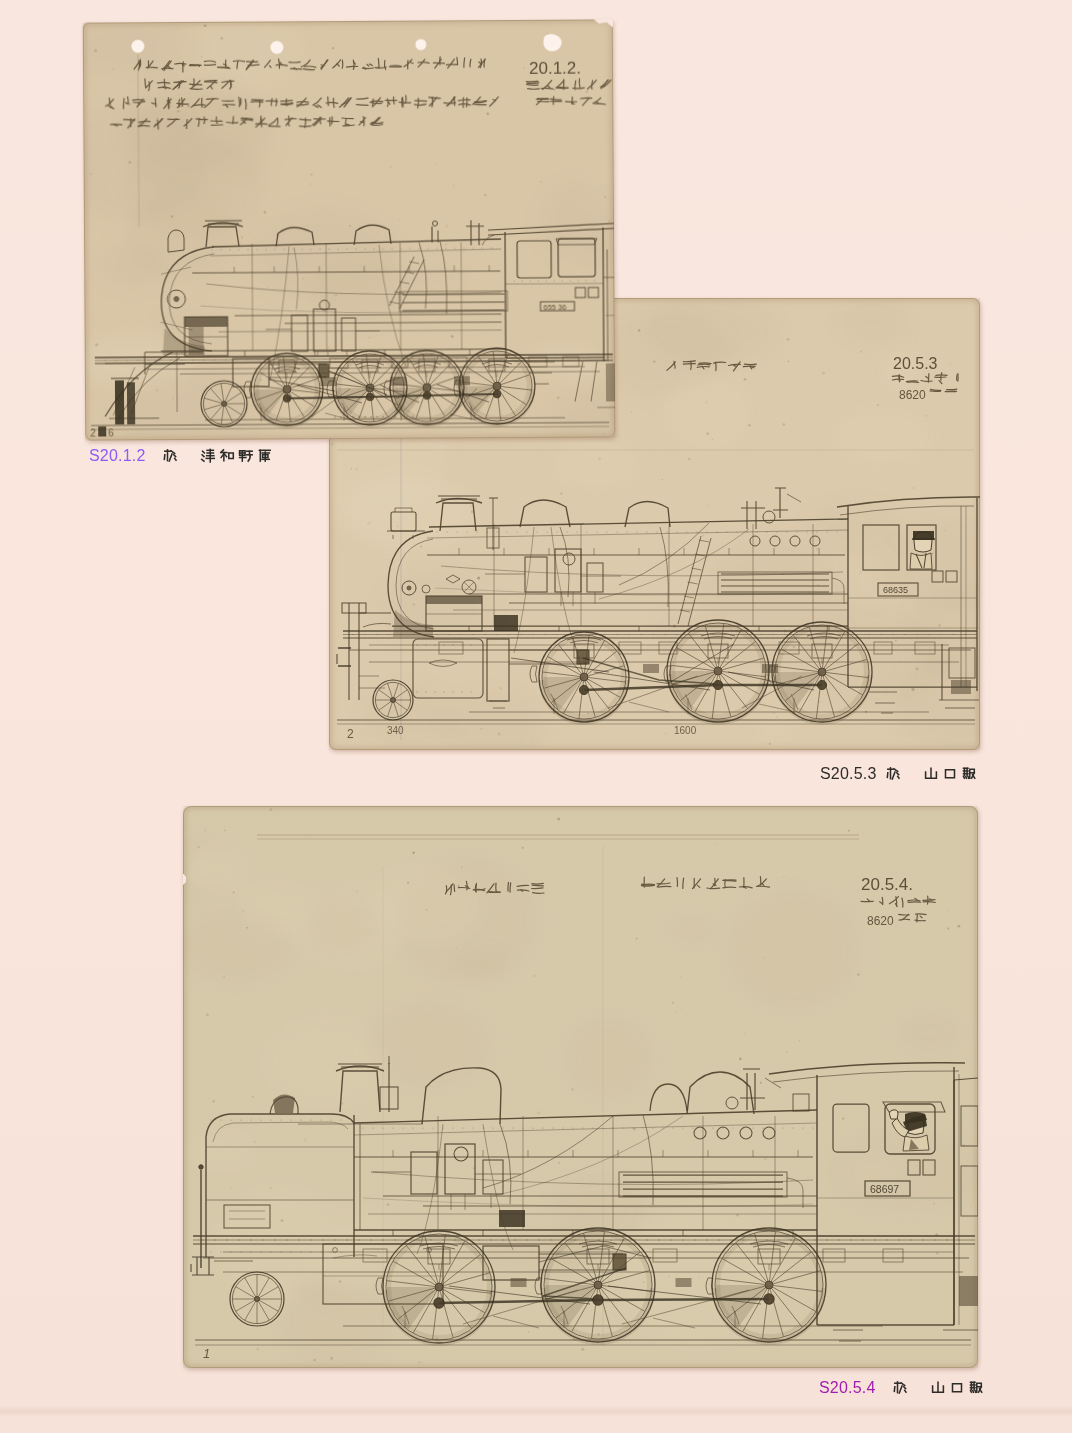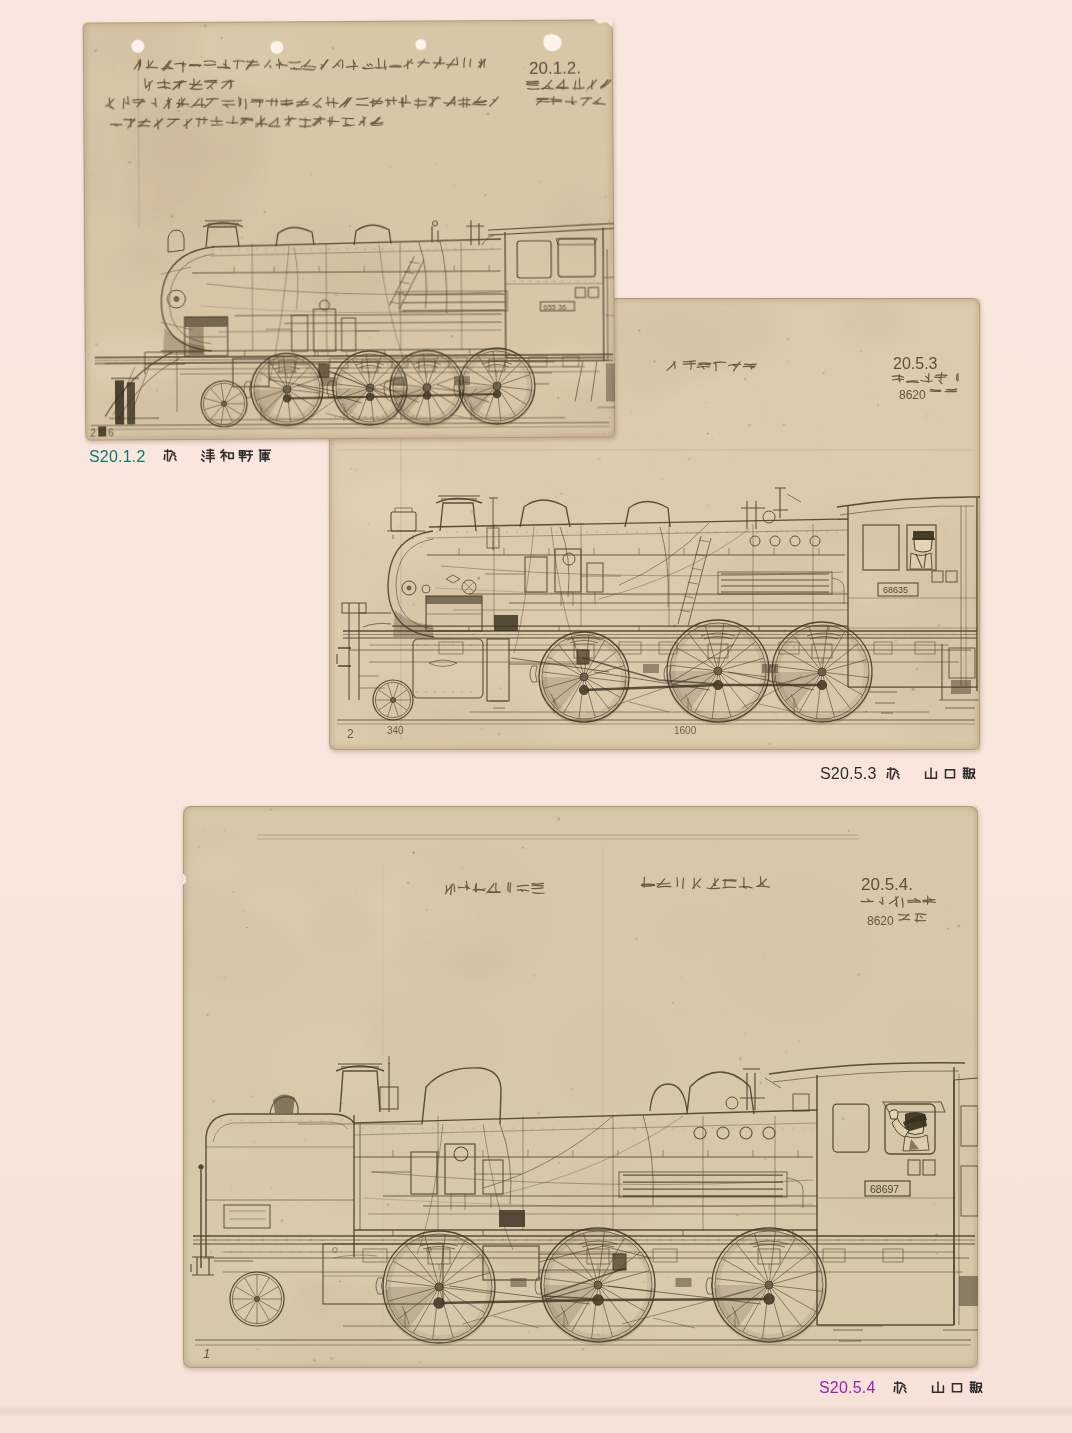--- a/index.html
+++ b/index.html
@@ -2210,21 +2210,21 @@
 <g>
 <path d="M771,274 L771,519" stroke="#4c402c" stroke-width="1.3" fill="none" opacity="0.85"></path>
 <path d="M771,274 L795,272" stroke="#4c402c" stroke-width="1.15" fill="none" opacity="0.9"></path>
 <rect x="778" y="300" width="17" height="40" stroke="#4c402c" stroke-width="1.05" fill="none" opacity="0.8"></rect>
 <rect x="778" y="360" width="17" height="50" stroke="#4c402c" stroke-width="1.05" fill="none" opacity="0.75"></rect>
 <rect x="776" y="470" width="19" height="30" fill="#4c402c" opacity="0.55"></rect>
 <path d="M760,524 h35" stroke="#4c402c" stroke-width="1.05" fill="none" opacity="0.7"></path>
 </g>
 </svg>
 
-<div style="position:absolute;left:89px;top:447px;display:flex;align-items:center;color:#0f766e;font-size:16px;letter-spacing:0.2px;">
+<div style="position:absolute;left:89px;top:447px;display:flex;align-items:flex-start;color:#8b5cf6;font-size:16px;letter-spacing:0.2px;">
     <span style="margin-right:17px;">S20.1.2</span>
     <svg width="113.6" height="19" viewBox="0 0 113.6 19">
       <g stroke="#2e2c29" stroke-width="1.7" fill="none" stroke-linecap="square" transform="translate(0,1.5) scale(0.9)">
 <path d="M2,3 h6"></path>
 <path d="M5,1.5 v12 "></path>
 <path d="M2,7 l-0.5,5"></path>
 <path d="M9,2.5 l4,3"></path>
 <path d="M10,6 l-3,8"></path>
 <path d="M12,7 l2,2"></path>
 <path d="M13,11 l1.5,2"></path>

